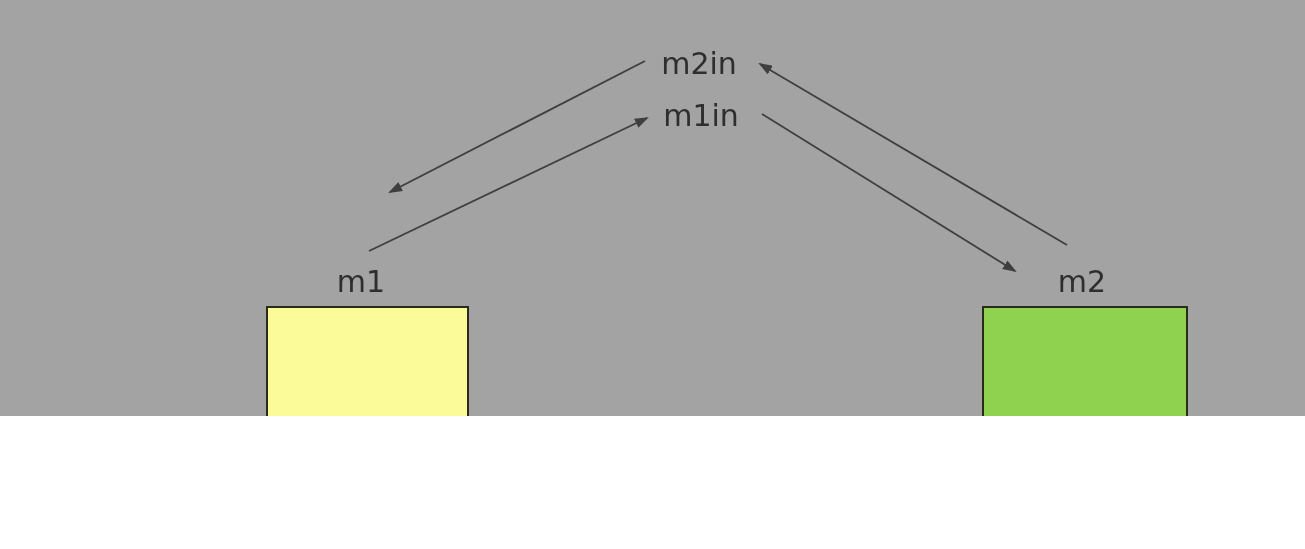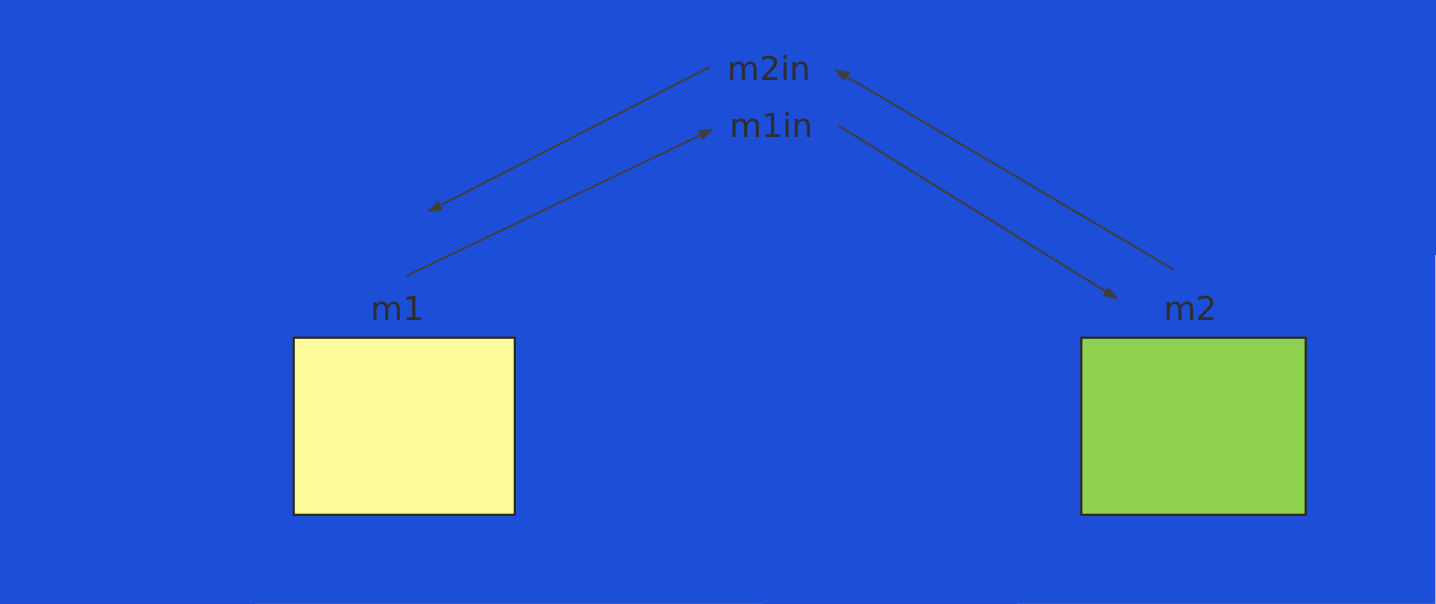--- a/index.html
+++ b/index.html
@@ -3,22 +3,22 @@
 <meta charset="utf-8">
 <style>
   html, body {
     margin: 0;
     padding: 0;
     background: #ffffff;
   }
   .canvas {
     position: relative;
     width: 1305px;
-    height: 549px;
-    background: #1d4ed8;
+    height: 416px;
+    background: #a3a3a3;
     overflow: hidden;
     font-family: "DejaVu Sans", sans-serif;
   }
   svg { display: block; }
   .node-box {
     stroke: #2b2b1c;
     stroke-width: 2;
   }
   .edge-line {
     stroke: #3f3f3f;

